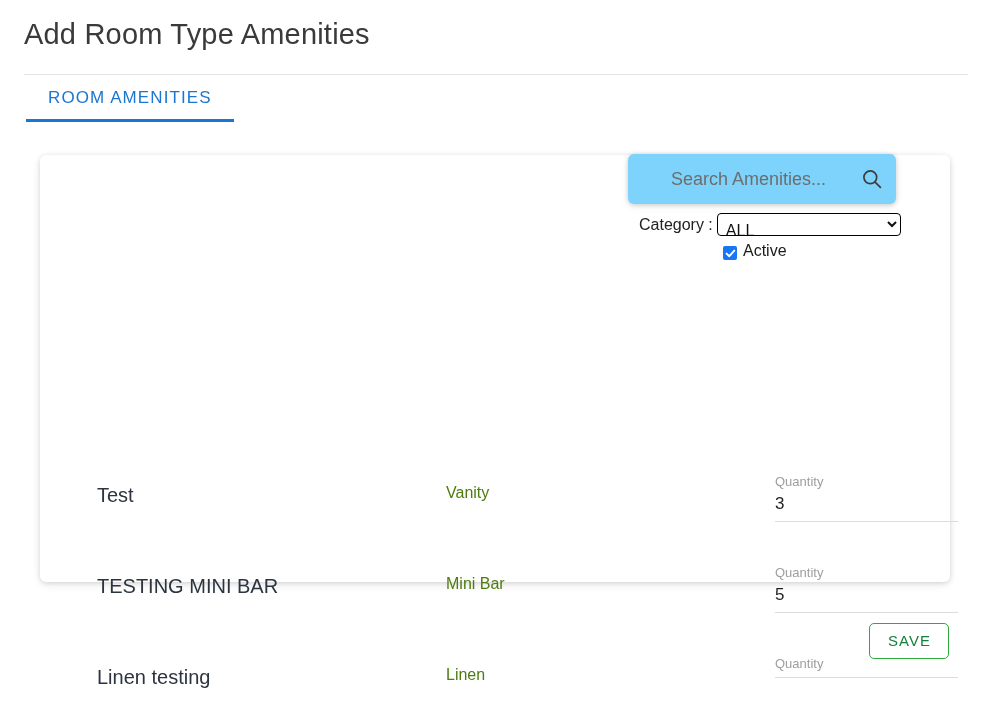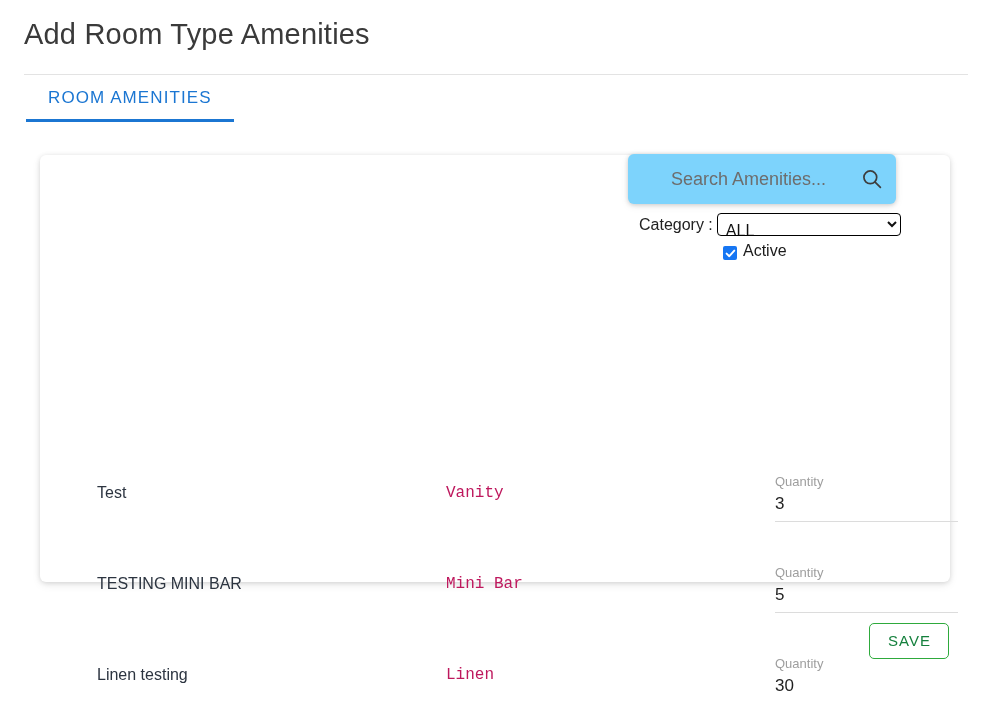--- a/index.html
+++ b/index.html
@@ -206,34 +206,33 @@
     width: 870px;
   }
   .row {
     position: relative;
     height: 91px;
   }
   .cell-name {
     position: absolute;
     left: 0;
     top: 16px;
-    font-size: 16px;
+    font-size: 20px;
     font-weight: 300;
     color: #2c3440;
     white-space: nowrap;
   }
   .cell-cat {
     position: absolute;
     left: 349px;
     top: 16px;
     font-size: 16px;
     font-weight: 300;
-    color: #be185d;
+    color: #4d7c0f;
     white-space: nowrap;
-    font-family: Liberation Mono, monospace;
   }
   .qty-field {
     position: absolute;
     left: 678px;
     top: 5px;
     width: 183px;
     border-bottom: 1px solid #dcdcdc;
     padding-bottom: 5px;
   }
   .qty-label {
@@ -316,21 +315,20 @@
         <span class="qty-label">Quantity</span>
         <input class="qty-input" type="text" value="5" style="">
       </div>
     </div>
 
     <div class="row">
       <span class="cell-name">Linen testing</span>
       <span class="cell-cat">Linen</span>
       <div class="qty-field">
         <span class="qty-label">Quantity</span>
-        <input class="qty-input" type="text" value="30" style="">
       </div>
     </div>
 
   </div>
 </div>
 
 <div class="search-card">
   <div class="search-inner">
     <input class="search-input" type="text" placeholder="Search Amenities..." style="">
     <span class="search-icon">

